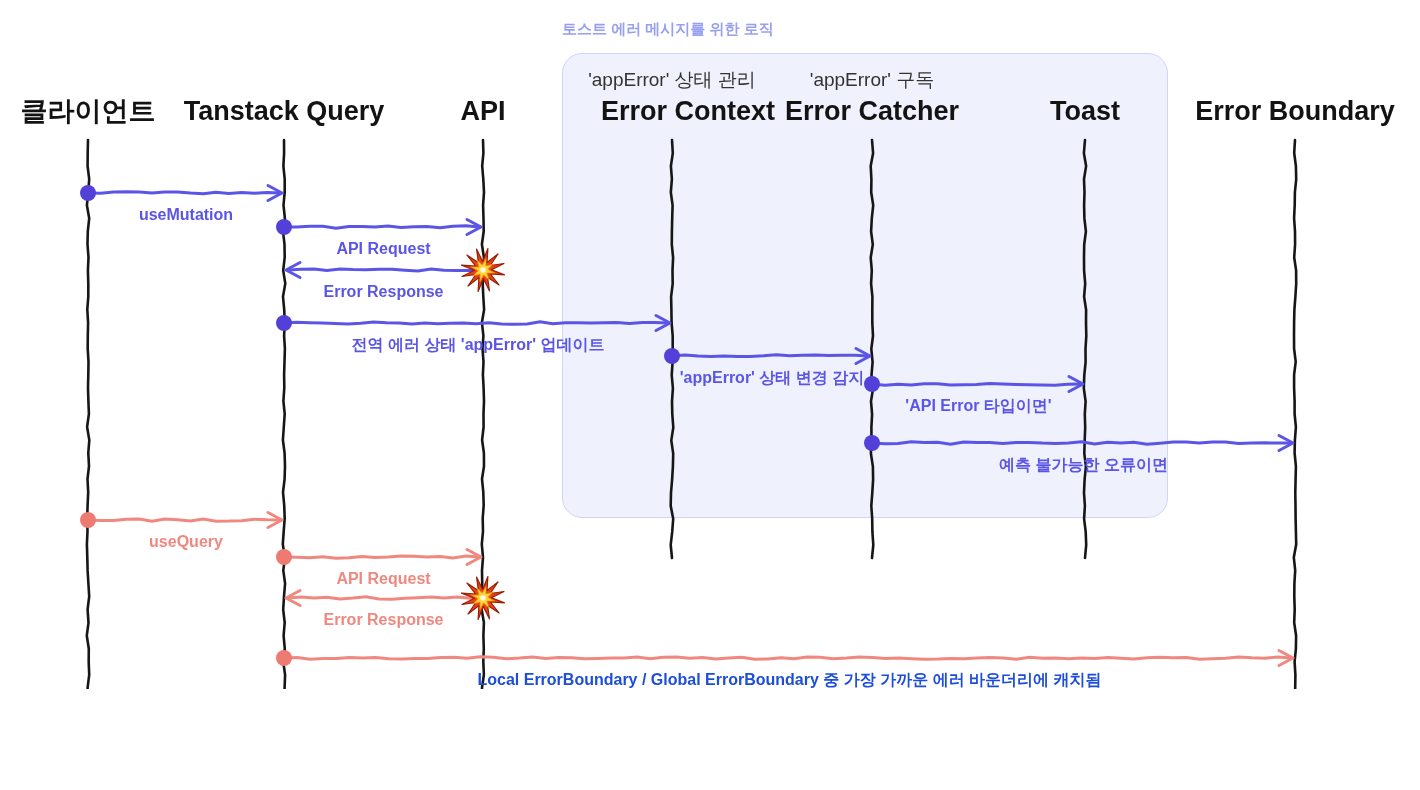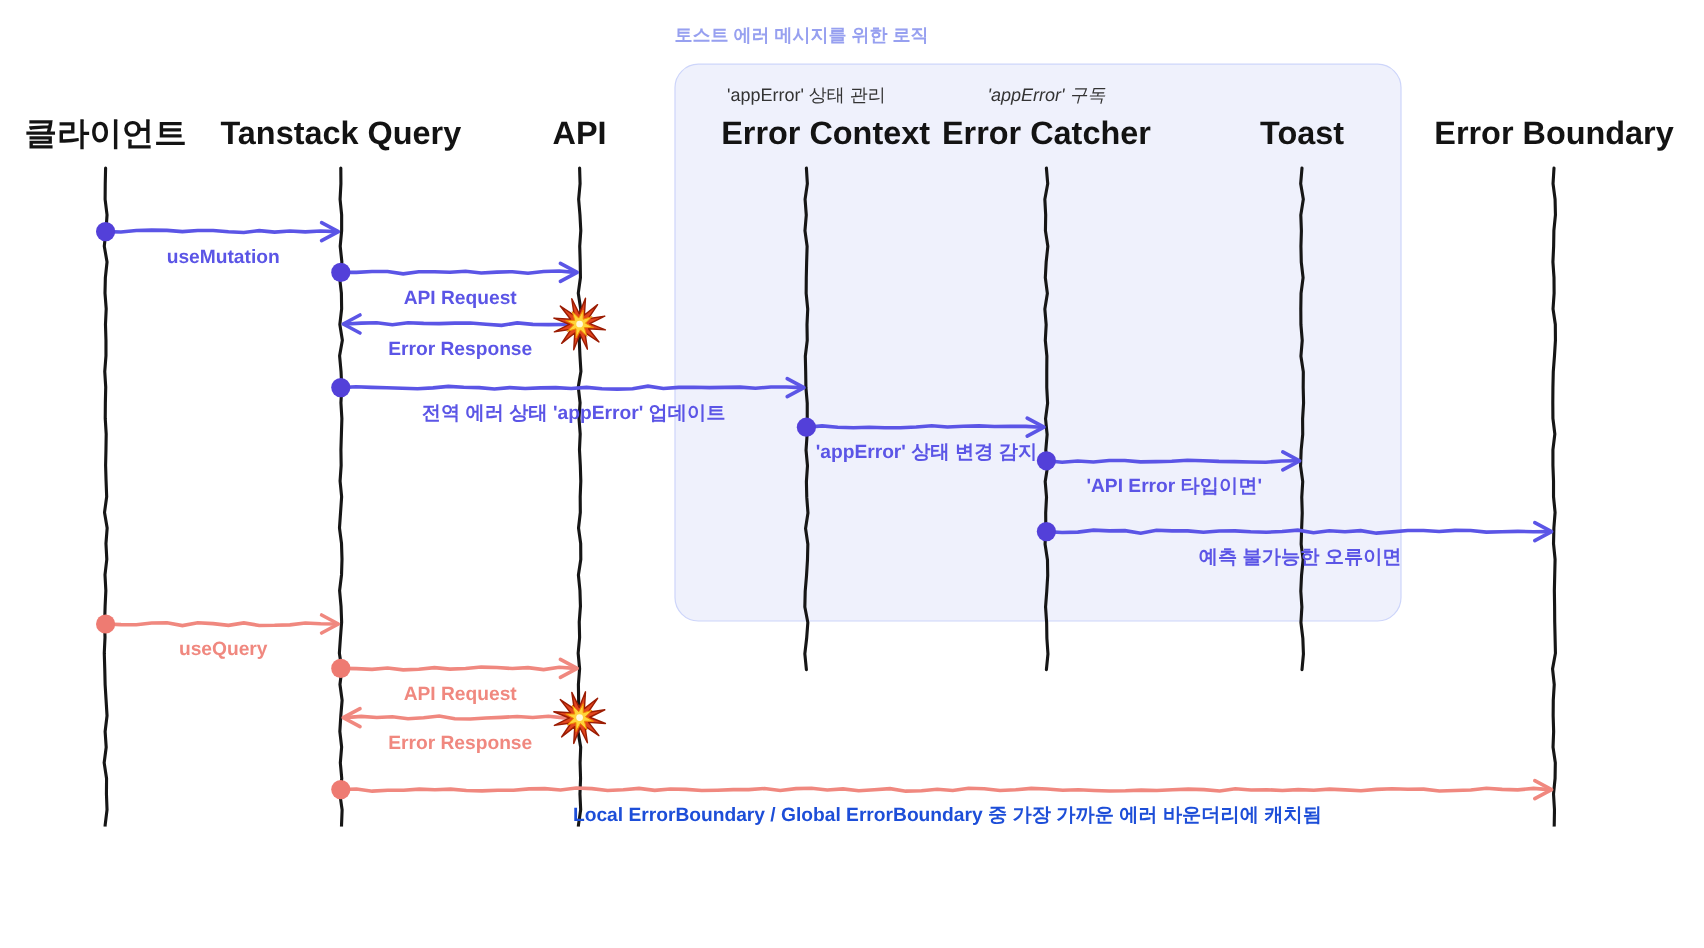--- a/index.html
+++ b/index.html
@@ -26,21 +26,21 @@
     transform:translateX(-50%);
     font-size:27px;
     font-weight:700;
     color:#131313;
     white-space:nowrap;
     line-height:30px;
   }
   .actor-sublabel{
     position:absolute;
     transform:translateX(-50%);
-    font-size:15px;
+    font-size:19px;
     font-weight:400;
     color:#333333;
     white-space:nowrap;
     line-height:20px;
   }
   .msg-label{
     position:absolute;
     transform:translateX(-50%);
     font-size:16px;
     font-weight:700;
@@ -138,17 +138,17 @@
       <div class="msg-label" style="left: 186px; top: 532px; color: rgb(240, 136, 127);">useQuery</div>
       <div class="msg-label" style="left: 383.5px; top: 569px; color: rgb(240, 136, 127);">API Request</div>
       <div class="msg-label" style="left: 383.5px; top: 610px; color: rgb(240, 136, 127);">Error Response</div>
       <div class="msg-label" style="left: 789.5px; top: 670px; color: #1d4ed8;">Local ErrorBoundary / Global ErrorBoundary 중 가장 가까운 에러 바운더리에 캐치됨</div>
       <div class="actor-title" style="left: 88px; top: 96px;">클라이언트</div>
       <div class="actor-title" style="left: 284px; top: 96px;">Tanstack Query</div>
       <div class="actor-title" style="left: 483px; top: 96px;">API</div>
       <div class="actor-title" style="left: 672px; top: 96px; margin-left: 16px;">Error Context</div>
       <div class="actor-sublabel" style="left: 672px; top: 70px;">'appError' 상태 관리</div>
       <div class="actor-title" style="left: 872px; top: 96px; text-align: right;">Error Catcher</div>
-      <div class="actor-sublabel" style="left: 872px; top: 70px; font-style: italic;">'appError' 구독</div>
+      <div class="actor-sublabel" style="left: 872px; top: 70px;">'appError' 구독</div>
       <div class="actor-title" style="left: 1085px; top: 96px;">Toast</div>
       <div class="actor-title" style="left: 1295px; top: 96px; text-align: right;">Error Boundary</div>
     </div>
 </div>
 
 </body></html>

